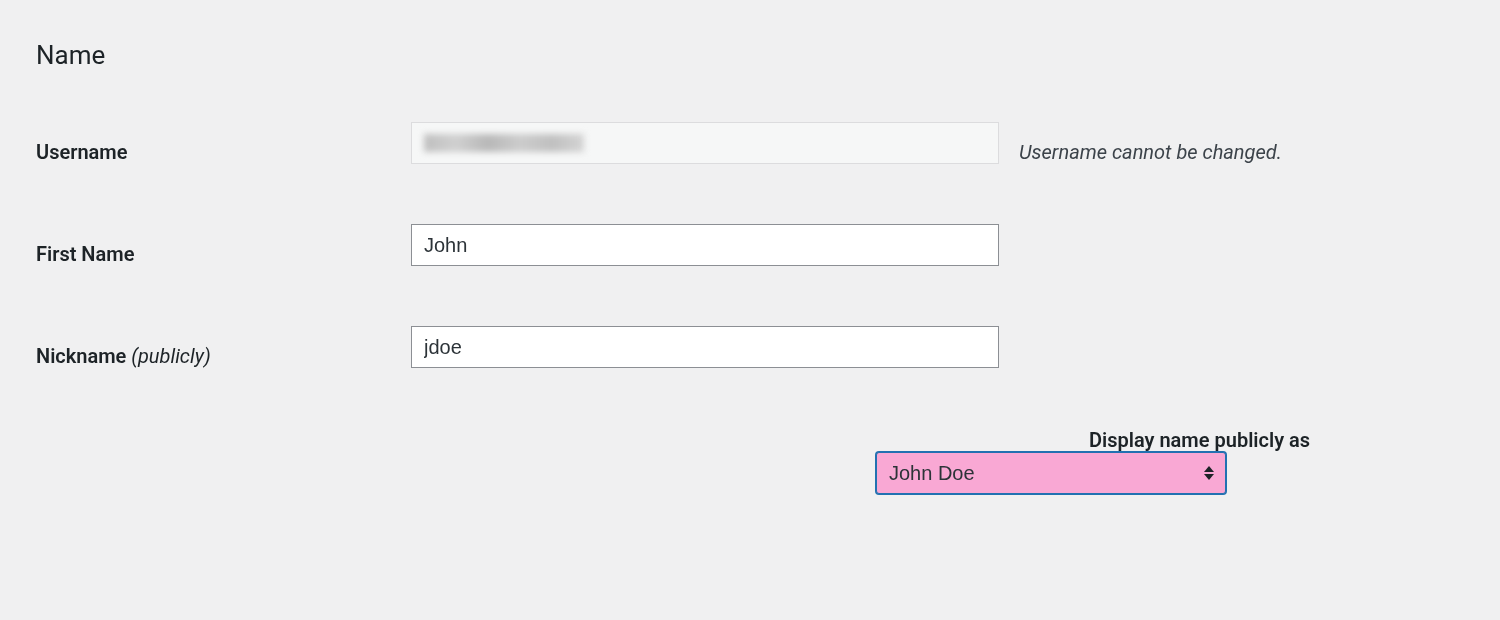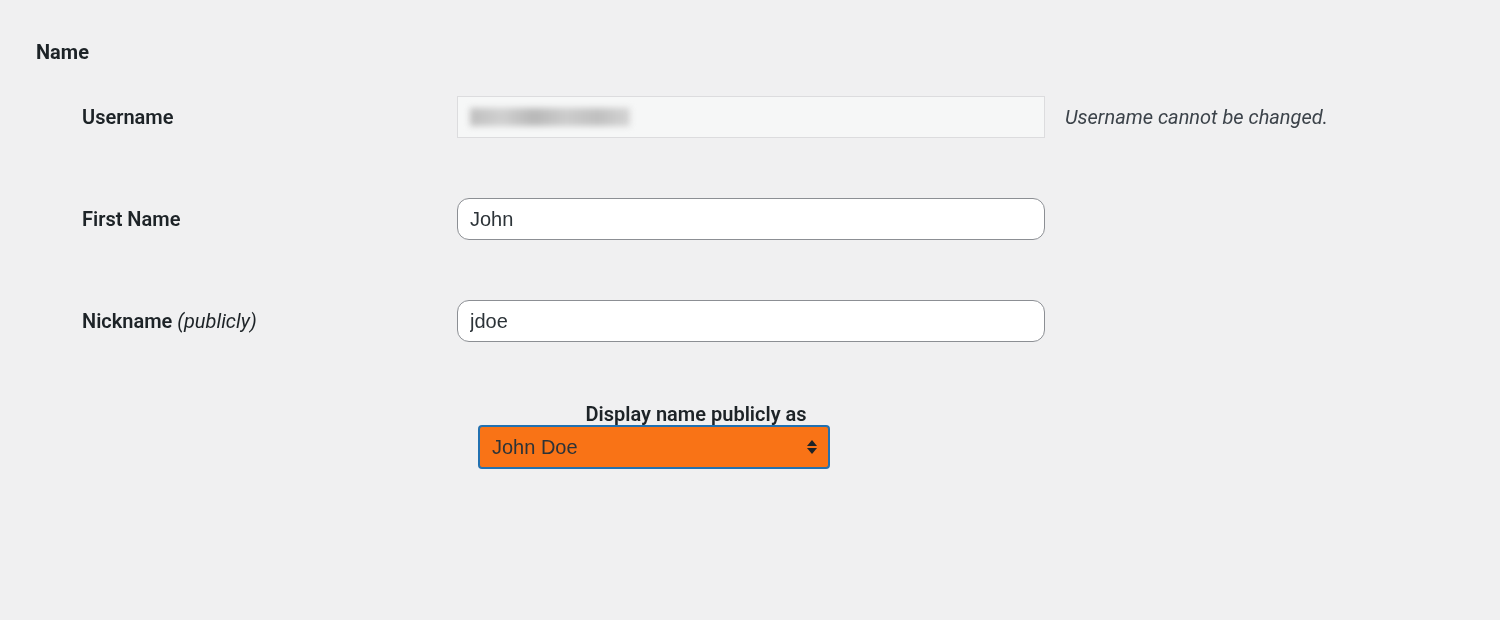--- a/index.html
+++ b/index.html
@@ -9,33 +9,32 @@
     }
     body {
       font-family: -apple-system, BlinkMacSystemFont, "Segoe UI", Roboto, "Helvetica Neue", Arial, sans-serif;
       background-color: #f0f0f1;
       color: #1d2327;
       width: 1500px;
       height: 620px;
       padding: 40px 36px;
     }
     .section-title {
-      font-size: 20px;
-      font-weight: 700;
-      margin-bottom: 32px;
+      font-size: 26px;
+      font-weight: 400;
+      margin-bottom: 52px;
       color: #1d2327;
     }
     .form-table {
       width: 100%;
     }
     .form-row {
       display: flex;
-      align-items: center;
+      align-items: flex-end;
       margin-bottom: 60px;
-      margin-left: 46px;
     }
     .form-row:last-child {
       margin-bottom: 0;
       flex-direction: column;
     }
     .form-label {
       width: 375px;
       font-size: 20px;
       font-weight: 600;
       color: #1d2327;
@@ -56,21 +55,21 @@
       color: #3c434a;
     }
     input[type="text"] {
       width: 100%;
       height: 42px;
       padding: 6px 12px;
       font-size: 20px;
       border: 1px solid #8c8f94;
       background-color: #ffffff;
       color: #2c3338;
-      border-radius: 12px;
+      border-radius: 0;
       outline: none;
     }
     input[type="text"]:disabled {
       background-color: #f6f7f7;
       color: rgba(44,51,56,0.5);
       border-color: #dcdcde;
       cursor: default;
     }
     .blurred-text {
       display: inline-block;
@@ -94,21 +93,21 @@
       position: relative;
       display: inline-block;
       width: 350px;
     }
     select {
       width: 100%;
       height: 42px;
       padding: 6px 30px 6px 12px;
       font-size: 20px;
       border: 1px solid #2271b1;
-      background-color: #f97316;
+      background-color: #f9a8d4;
       color: #2c3338;
       border-radius: 3px;
       appearance: none;
       -webkit-appearance: none;
       -moz-appearance: none;
       outline: none;
       box-shadow: 0 0 0 1px #2271b1;
       cursor: pointer;
     }
     .select-arrow {

